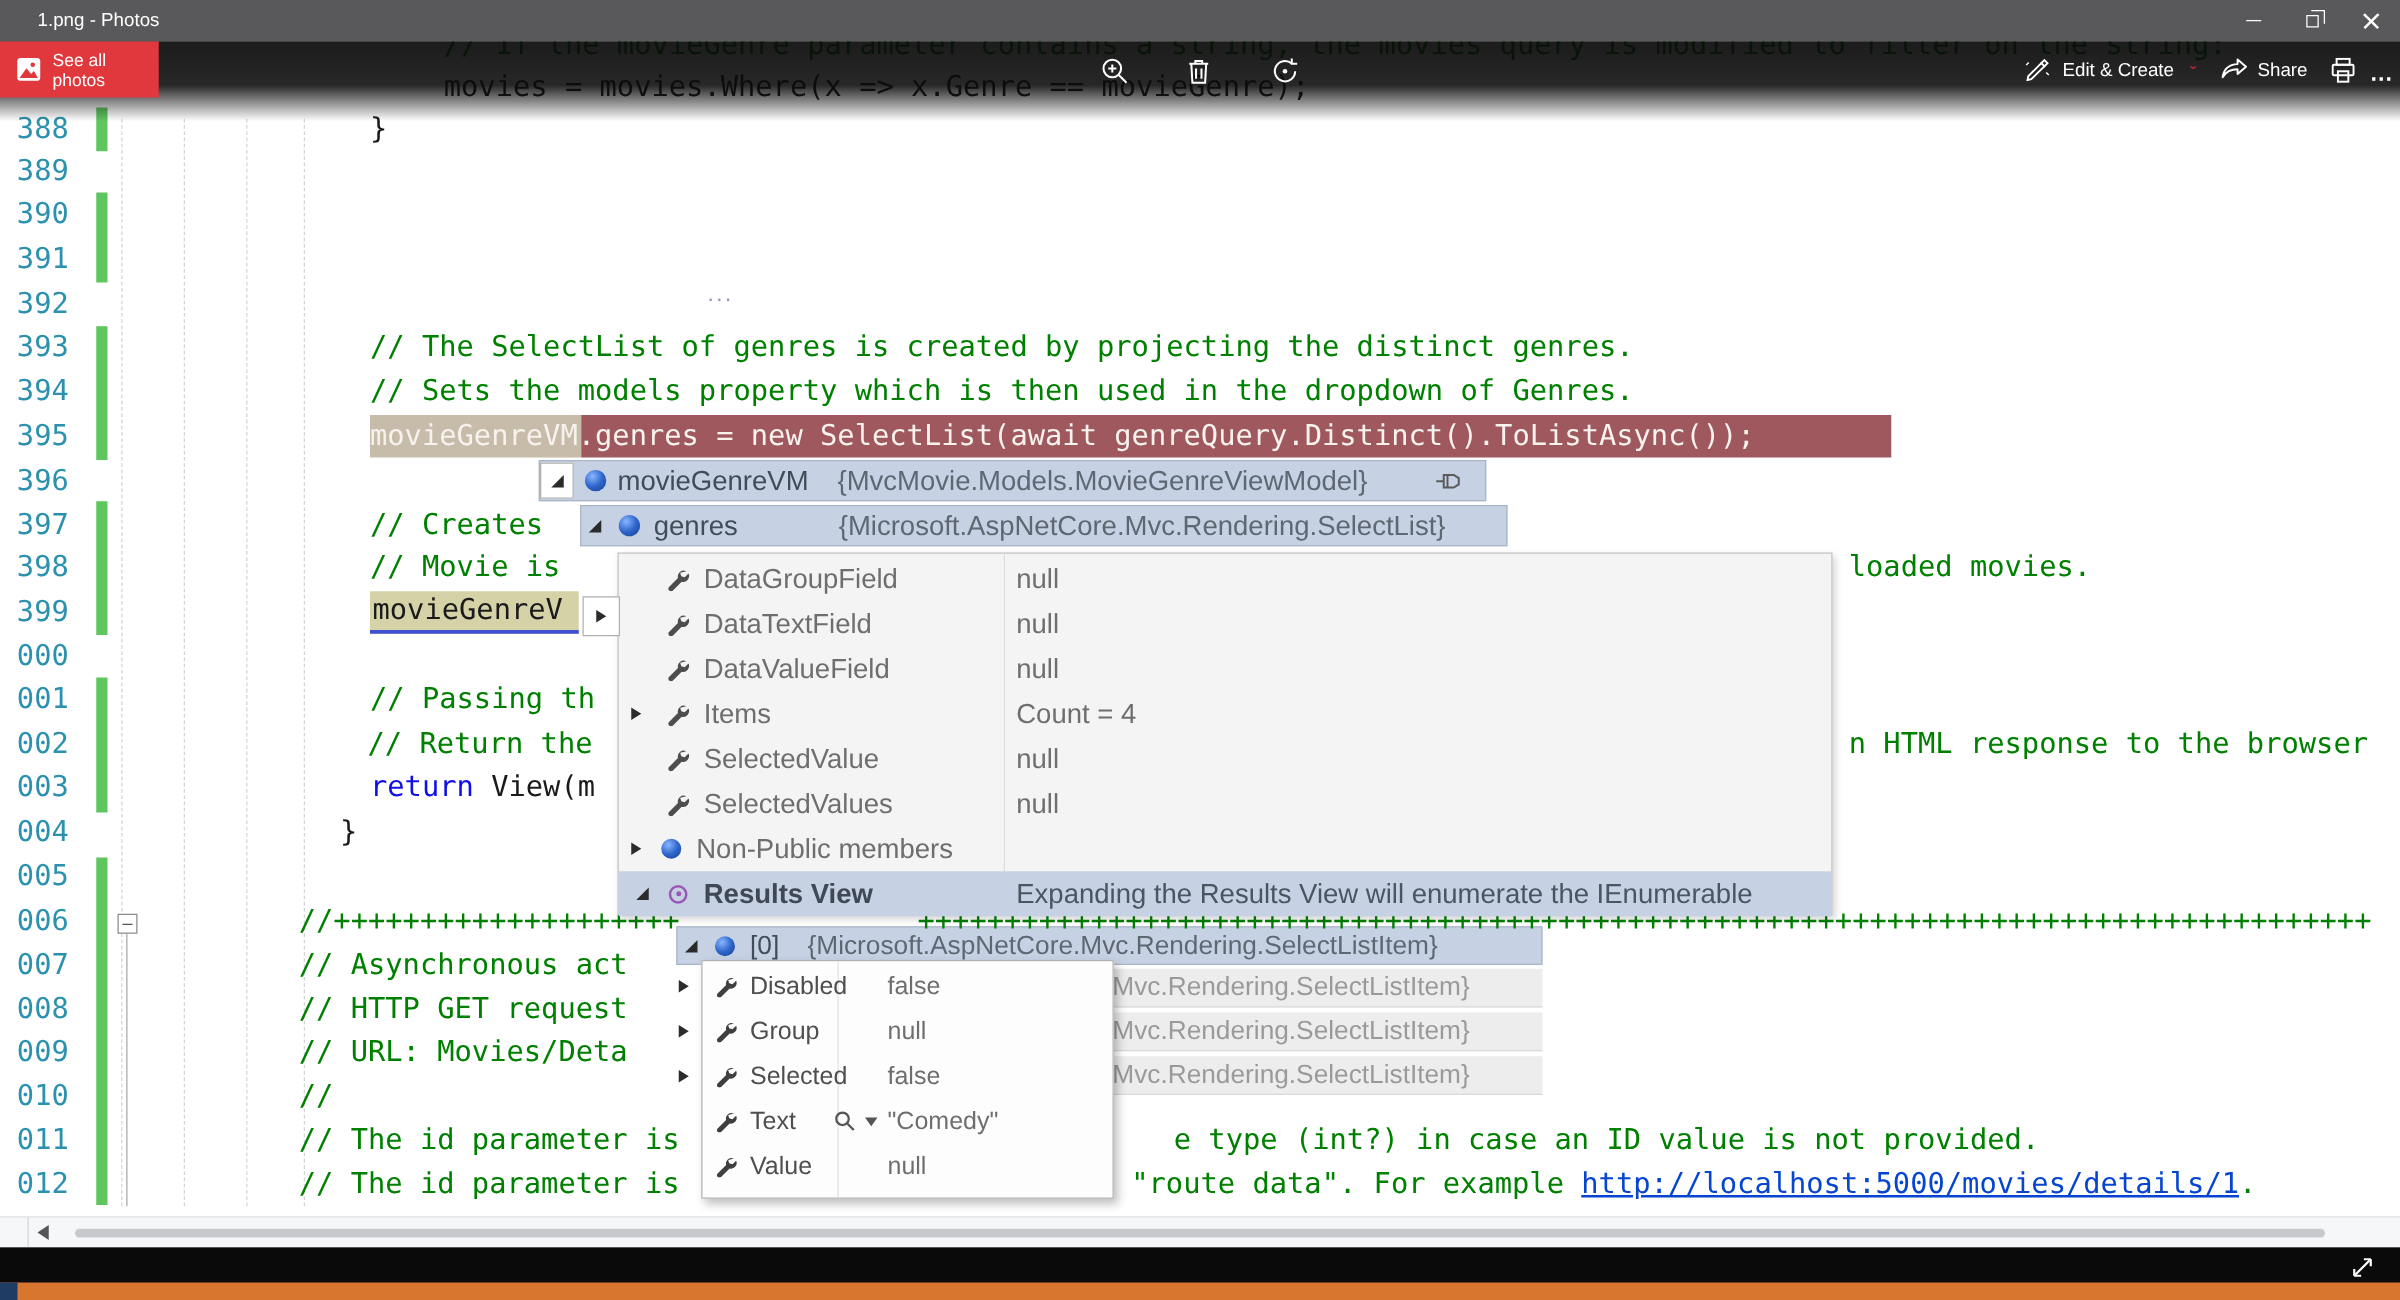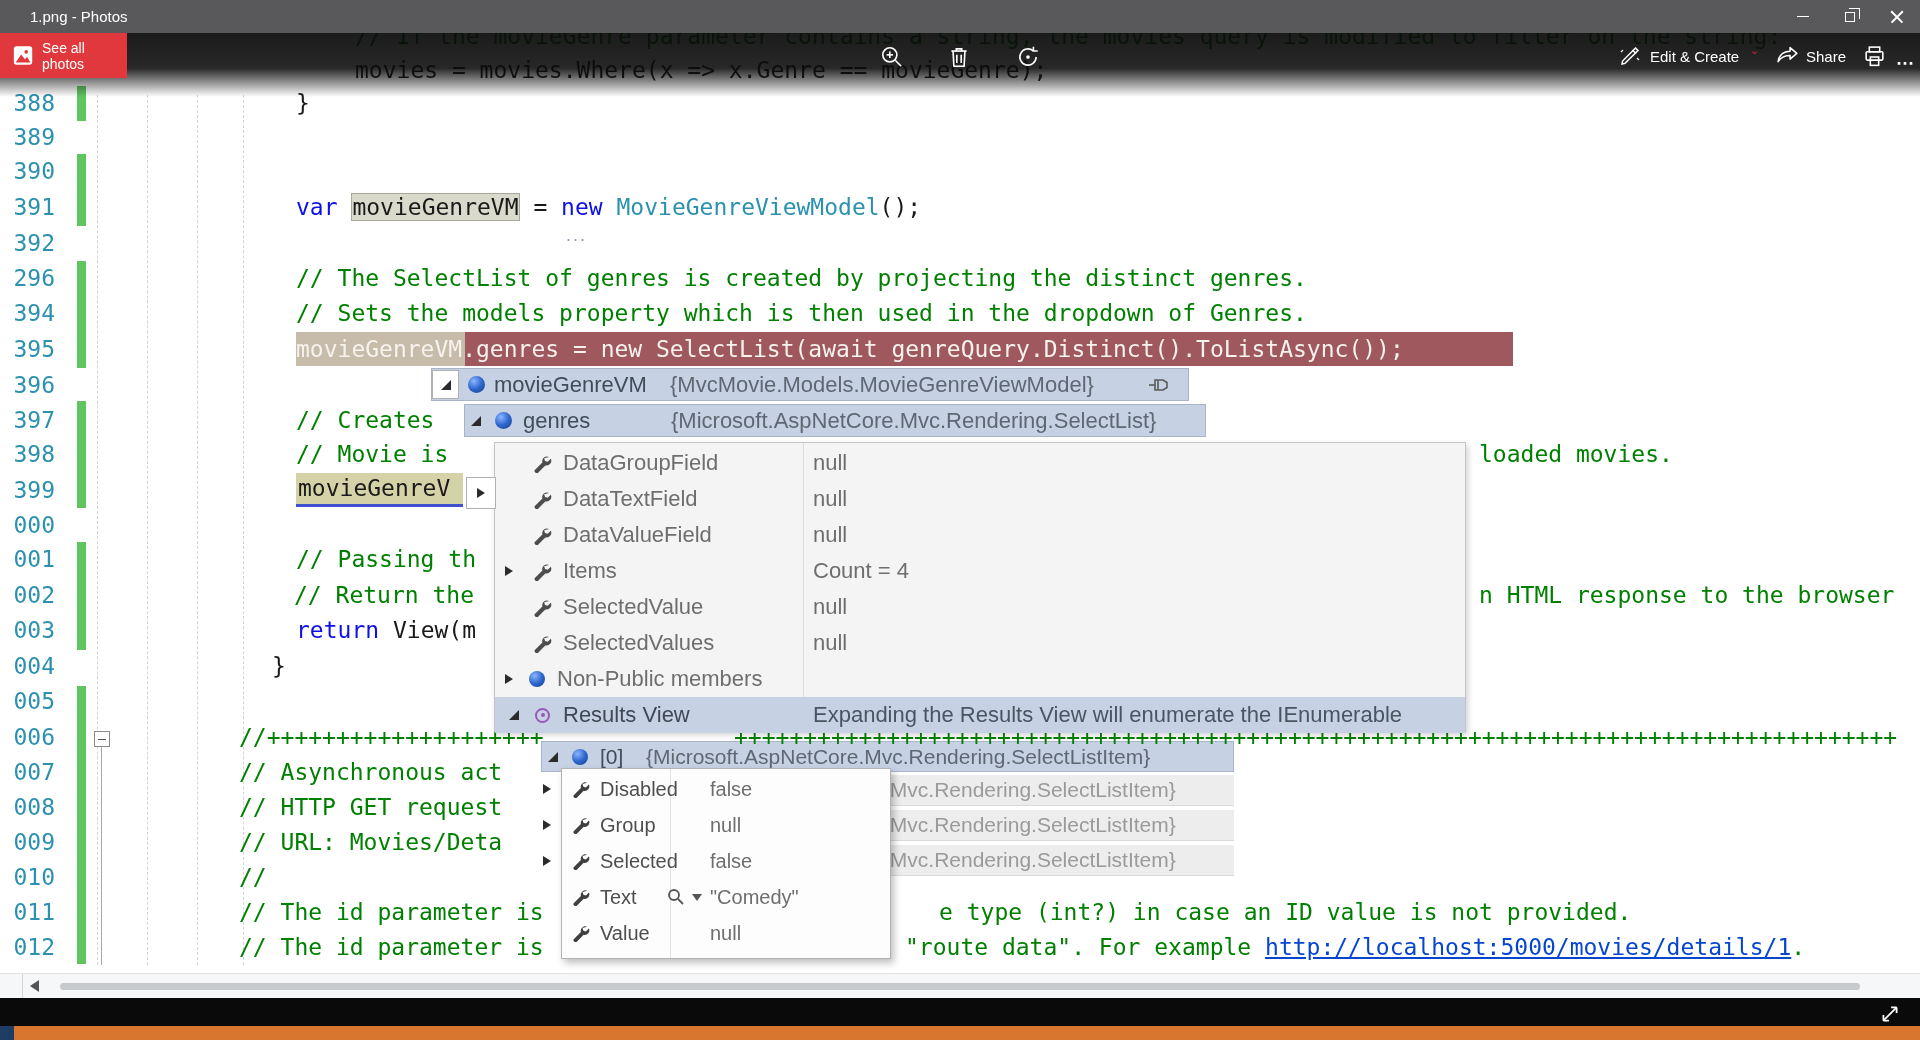--- a/index.html
+++ b/index.html
@@ -86,21 +86,21 @@
 
   #panel { position:absolute; left:494px; top:409px; width:972px; height:290px; background:#f4f4f4;
            border:1px solid #c4c4c4; z-index:6; box-shadow:2px 3px 6px rgba(0,0,0,0.18); }
   #panel .coldiv { position:absolute; left:308px; top:0; width:1px; height:100%; background:#dddddd; }
   .prow { position:absolute; left:0; width:100%; height:36px; display:flex; align-items:center; }
   .prow .pexp { position:absolute; left:10px; }
   .prow .picon { position:absolute; left:38px; width:20px; display:flex; }
   .prow .pname { position:absolute; left:68px; font-size:22px; color:#6e6e6e; white-space:nowrap; }
   .prow .pval { position:absolute; left:318px; font-size:22px; color:#6e6e6e; white-space:nowrap; }
   .prow.sel { background:#c6d2e4; }
-  .prow.sel .pname { color:#3f4854; } .prow.sel .pval { color:#4a5562; }
+  .prow.sel .pname { color:#3f4854;font-weight:bold; } .prow.sel .pval { color:#4a5562; }
   .rv-icon { width:15px; height:15px; border:2px solid #9b59b6; border-radius:50%; position:relative; }
   .rv-icon::after { content:''; position:absolute; left:3.5px; top:3.5px; width:4px; height:4px;
                     background:#9b59b6; border-radius:50%; }
 
   .strip { position:absolute; left:858px; width:376px; height:31px; background:#ededed;
            border-bottom:1px solid #d9d9d9; z-index:4; display:flex; align-items:center; }
   .strip span { margin-left:26px; font-size:21px; color:#9a9a9a; white-space:nowrap; }
 
   #item0 { position:absolute; left:541px; top:708px; width:693px; height:31px; background:#c6d2e4;
            border:1px solid #a9b5c6; display:flex; align-items:center; z-index:4; font-size:21px; }
@@ -144,21 +144,21 @@
     <div class="guide" style="left:97px"></div>
     <div class="guide" style="left:147px"></div>
     <div class="guide" style="left:197px"></div>
     <div class="guide" style="left:243px"></div>
 
     <div class="gut" style="top:53px">388</div>
     <div class="gut" style="top:87px">389</div>
     <div class="gut" style="top:121px">390</div>
     <div class="gut" style="top:157px">391</div>
     <div class="gut" style="top:193px">392</div>
-    <div class="gut" style="top:228px">296</div>
+    <div class="gut" style="top:228px">393</div>
     <div class="gut" style="top:263px">394</div>
     <div class="gut" style="top:299px">395</div>
     <div class="gut" style="top:335px">396</div>
     <div class="gut" style="top:370px">397</div>
     <div class="gut" style="top:404px">398</div>
     <div class="gut" style="top:440px">399</div>
     <div class="gut" style="top:475px">000</div>
     <div class="gut" style="top:509px">001</div>
     <div class="gut" style="top:545px">002</div>
     <div class="gut" style="top:580px">003</div>
@@ -176,21 +176,20 @@
     <div class="chbar" style="top:121px;height:72px"></div>
     <div class="chbar" style="top:228px;height:107px"></div>
     <div class="chbar" style="top:368px;height:107px"></div>
     <div class="chbar" style="top:509px;height:108px"></div>
     <div class="chbar" style="top:653px;height:278px"></div>
 
     <div class="cl dim green" style="left:355px;top:-14px">// If the movieGenre parameter contains a string, the movies query is modified to filter on the string:</div>
     <div class="cl dim" style="left:355px;top:20px">movies = movies.Where(x =&gt; x.Genre == movieGenre);</div>
 
     <div class="cl" style="left:296px;top:53px">}</div>
-    <div class="cl" style="left:296px;top:157px"><span class="blue">var </span><span class="idbox">movieGenreVM</span><span> = </span><span class="blue">new</span><span class="teal"> MovieGenreViewModel</span><span>();</span></div>
     <div id="newdots">...</div>
     <div class="cl green" style="left:296px;top:228px">// The SelectList of genres is created by projecting the distinct genres.</div>
     <div class="cl green" style="left:296px;top:263px">// Sets the models property which is then used in the dropdown of Genres.</div>
 
     <div id="line395">
       <div class="bgt"></div>
       <div class="bgm"></div>
       <div class="txt">movieGenreVM.genres = new SelectList(await genreQuery.Distinct().ToListAsync());</div>
     </div>
 

